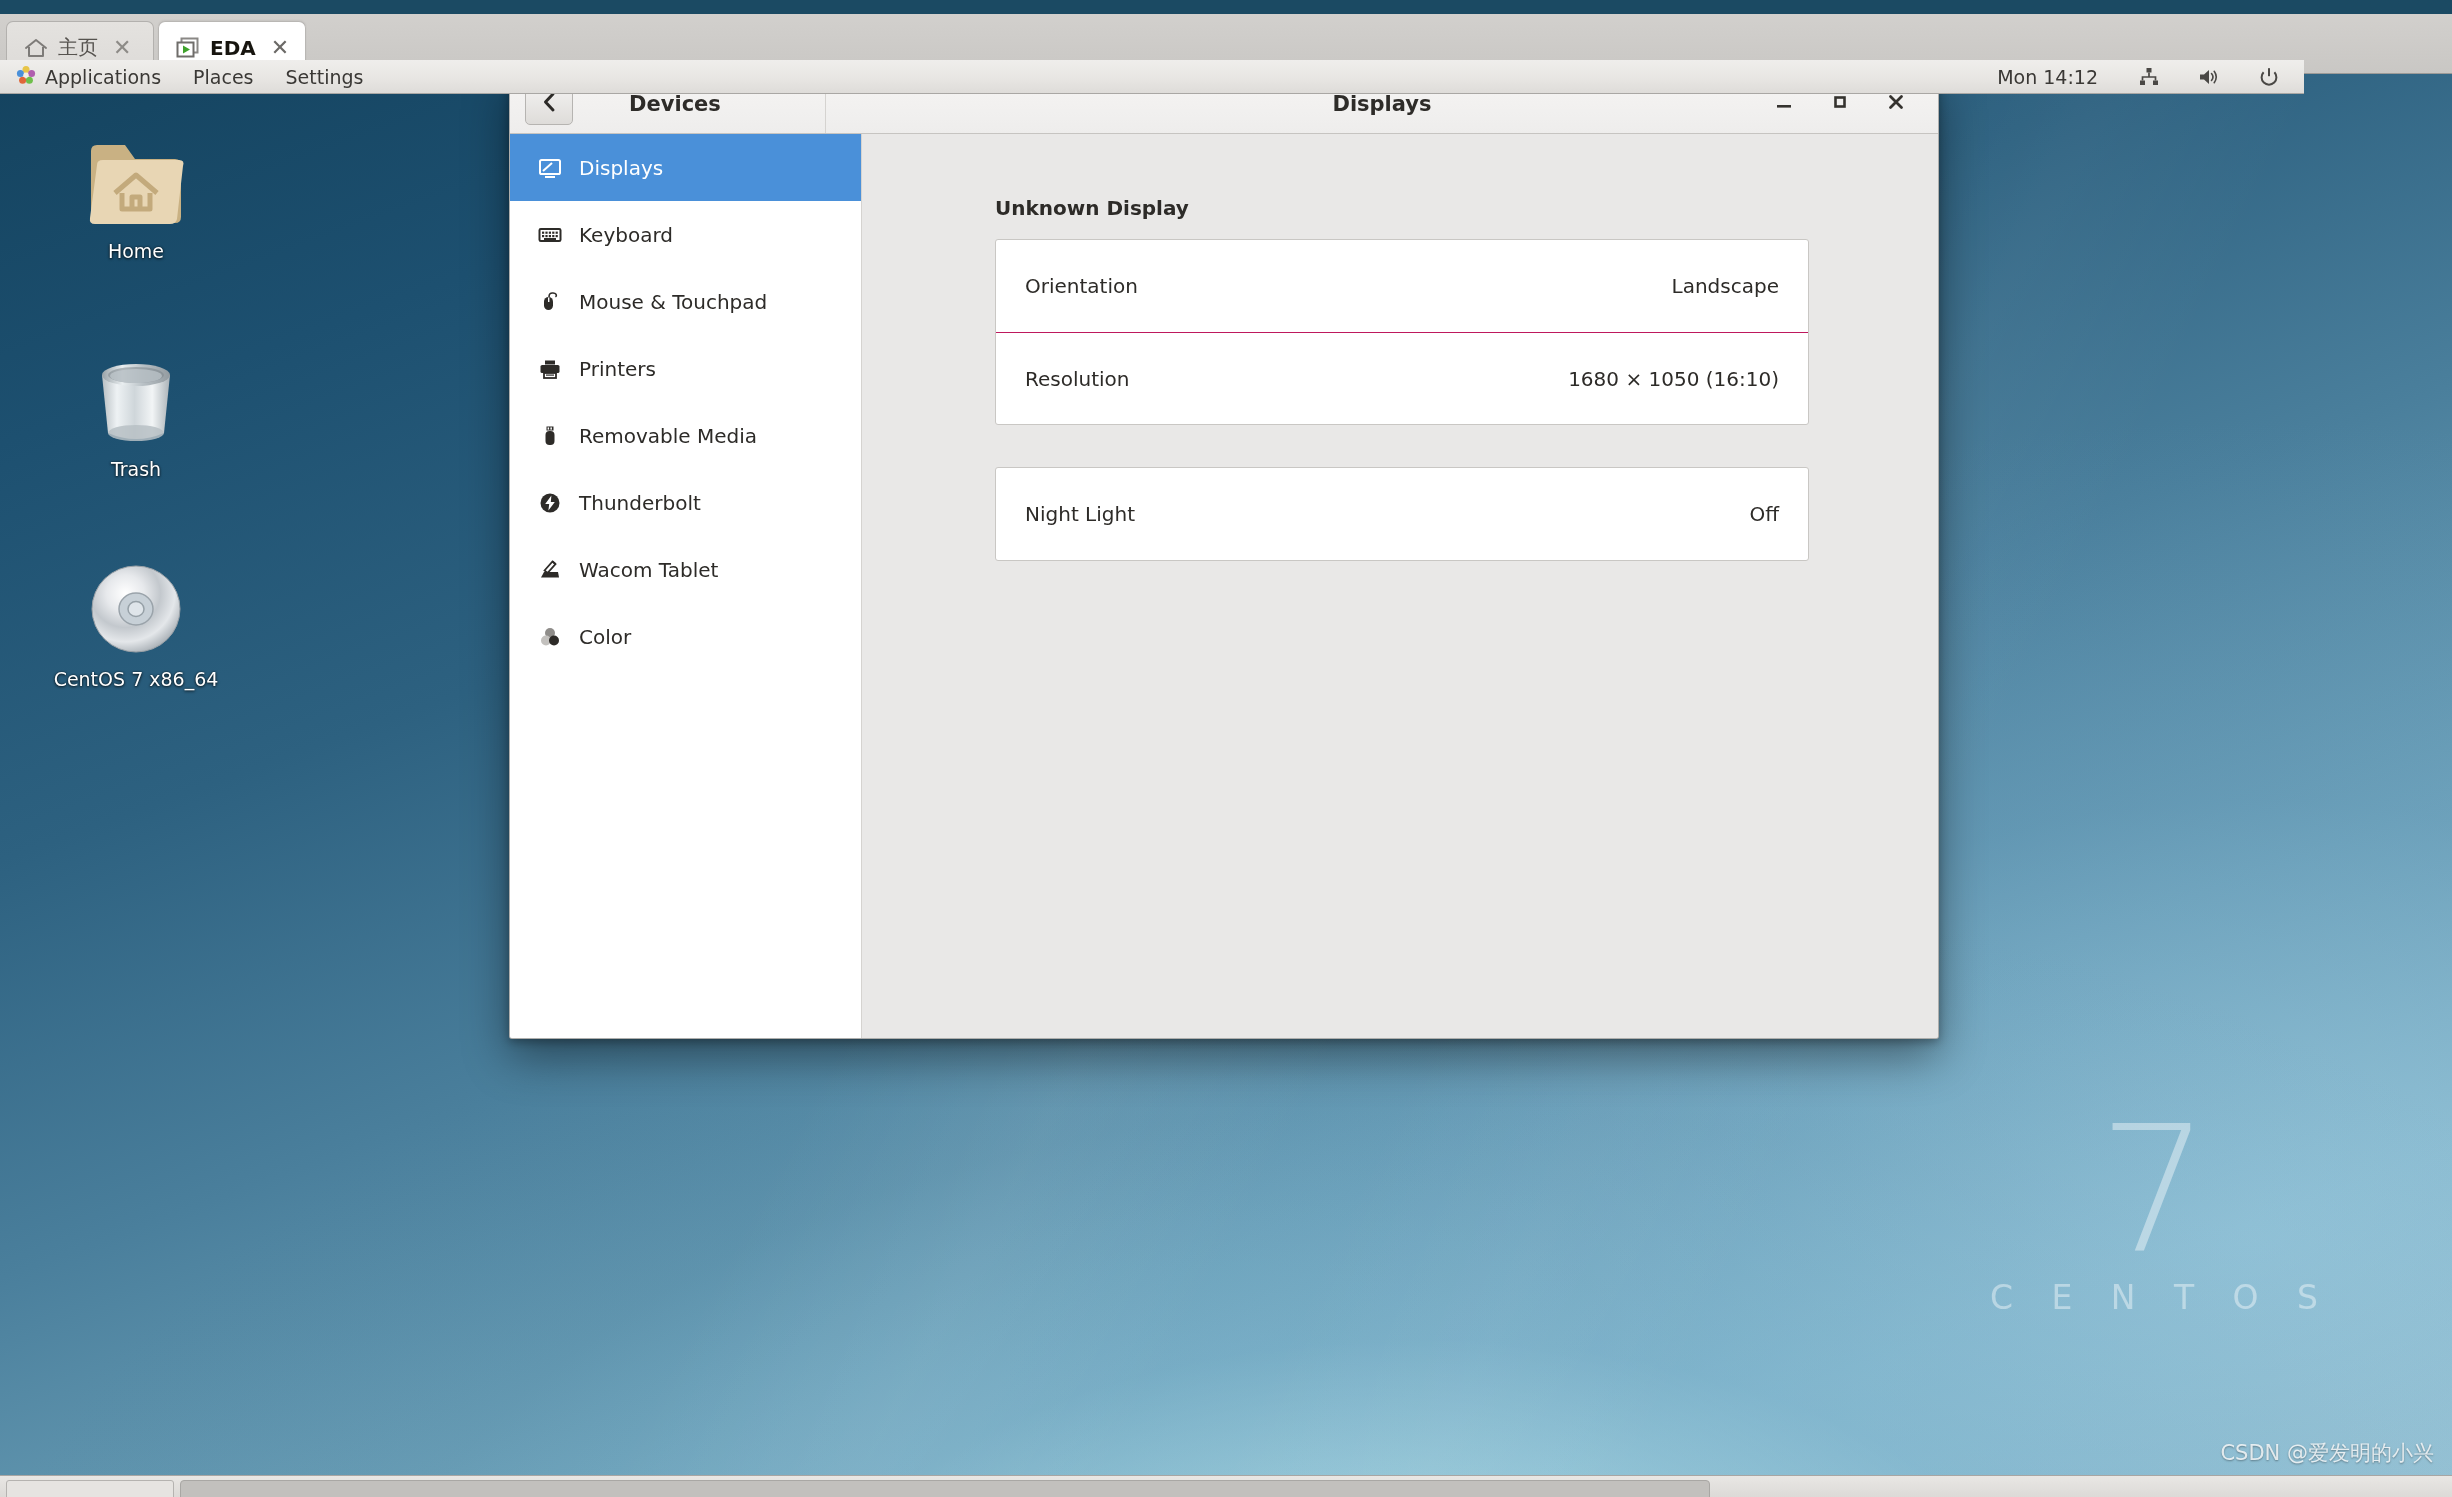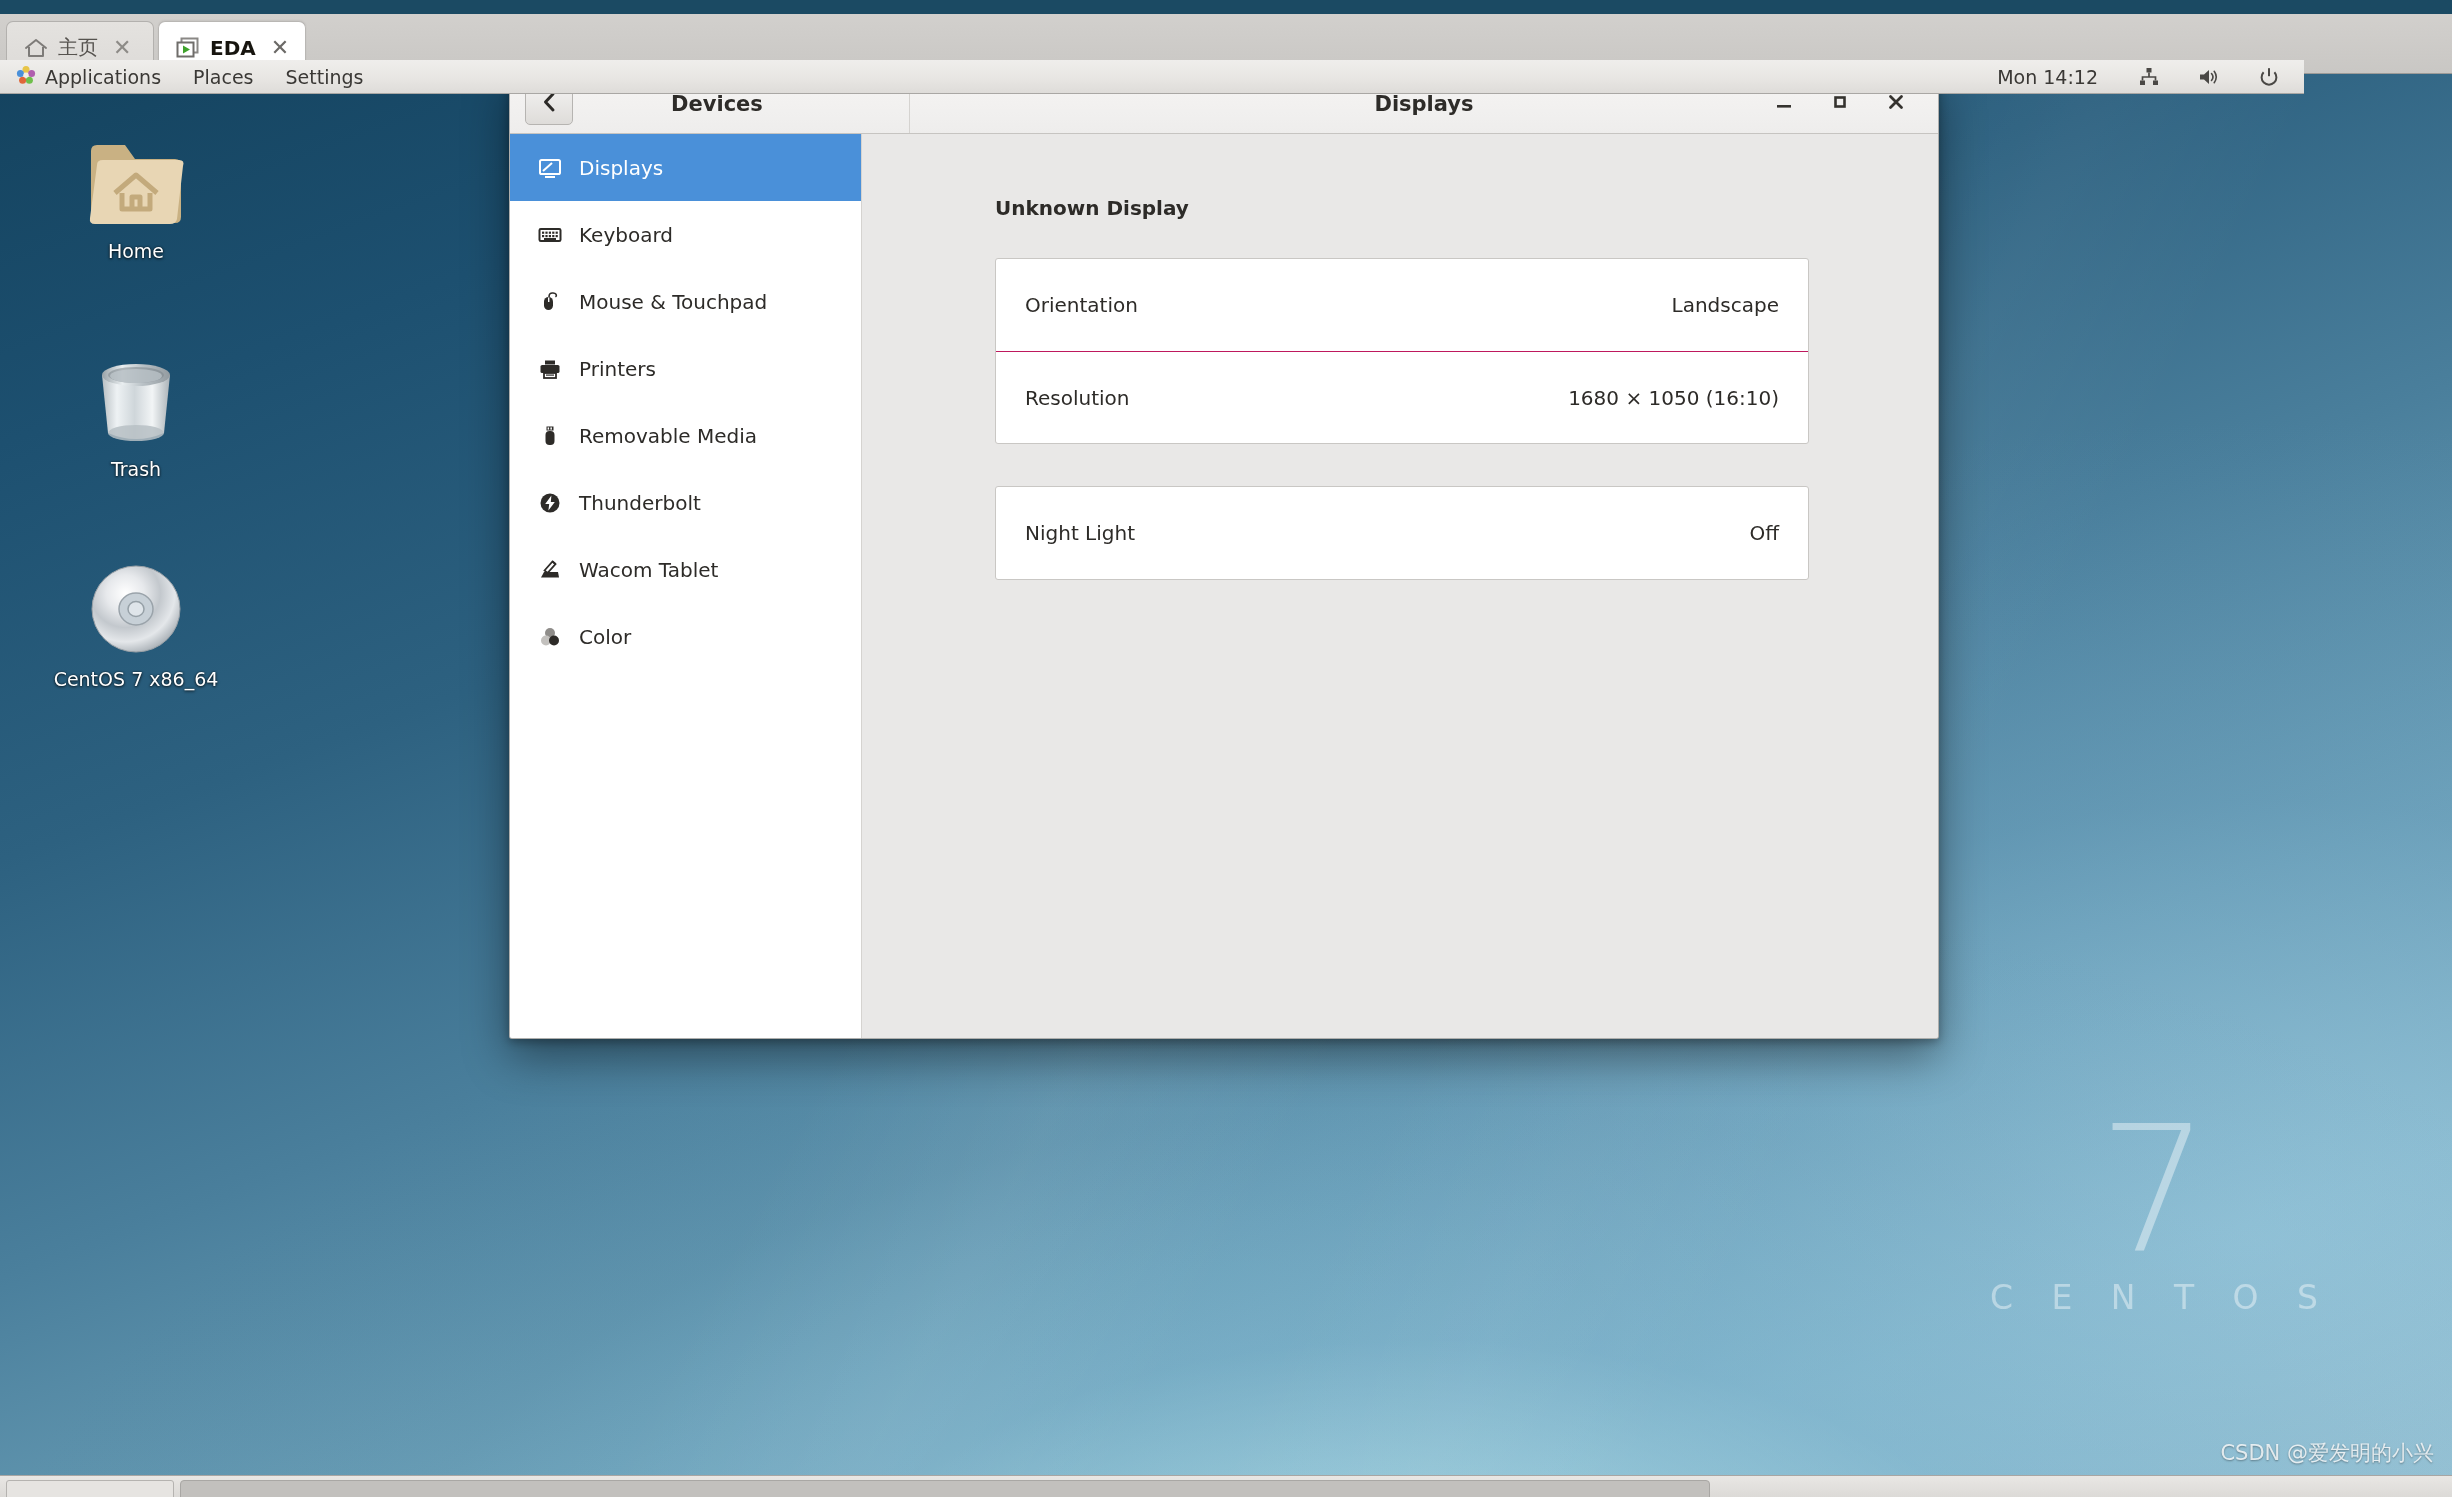--- a/index.html
+++ b/index.html
@@ -194,21 +194,21 @@
     background: #e8e8e6;
     border: 1px solid rgba(0,0,0,0.25);
   }
   #titlebar {
     height: 60px;
     display: flex;
     background: linear-gradient(180deg, #f6f5f4 0%, #eeedec 100%);
     border-bottom: 1px solid #c6c4c1;
   }
   #tb-left {
-    width: 400px;
+    width: 316px;
     display: flex;
     align-items: center;
     padding-left: 15px;
     border-right: 1px solid #d5d3d0;
     position: relative;
   }
   #back-btn {
     width: 48px; height: 42px;
     border: 1px solid #b6b4b1;
     border-radius: 5px;
@@ -283,21 +283,21 @@
   #content {
     flex: 1;
     background: #e9e8e7;
     padding: 62px 0 0 0;
   }
   #content-inner { width: 814px; margin-left: 133px; }
   #section-title {
     font-size: 20px;
     font-weight: bold;
     color: #2d2b28;
-    margin-bottom: 38px;
+    margin-bottom: 19px;
   }
   .card {
     background: #ffffff;
     border: 1px solid #c9c7c4;
     border-radius: 3px;
   }
   .row {
     height: 92px;
     display: flex;
     align-items: center;

